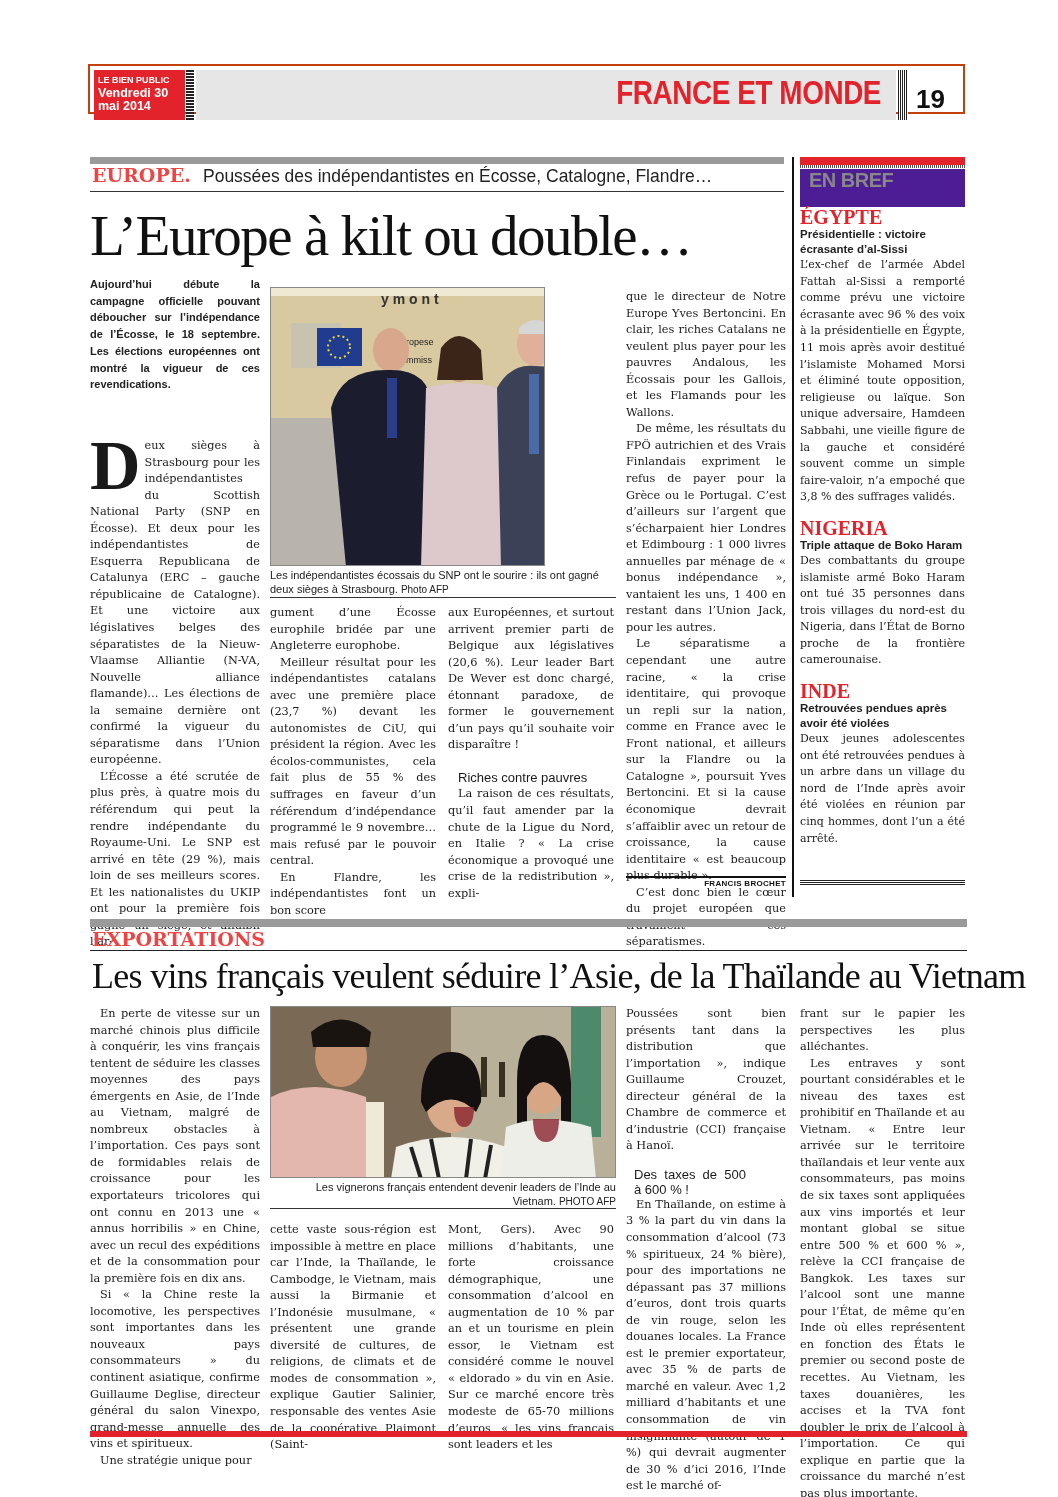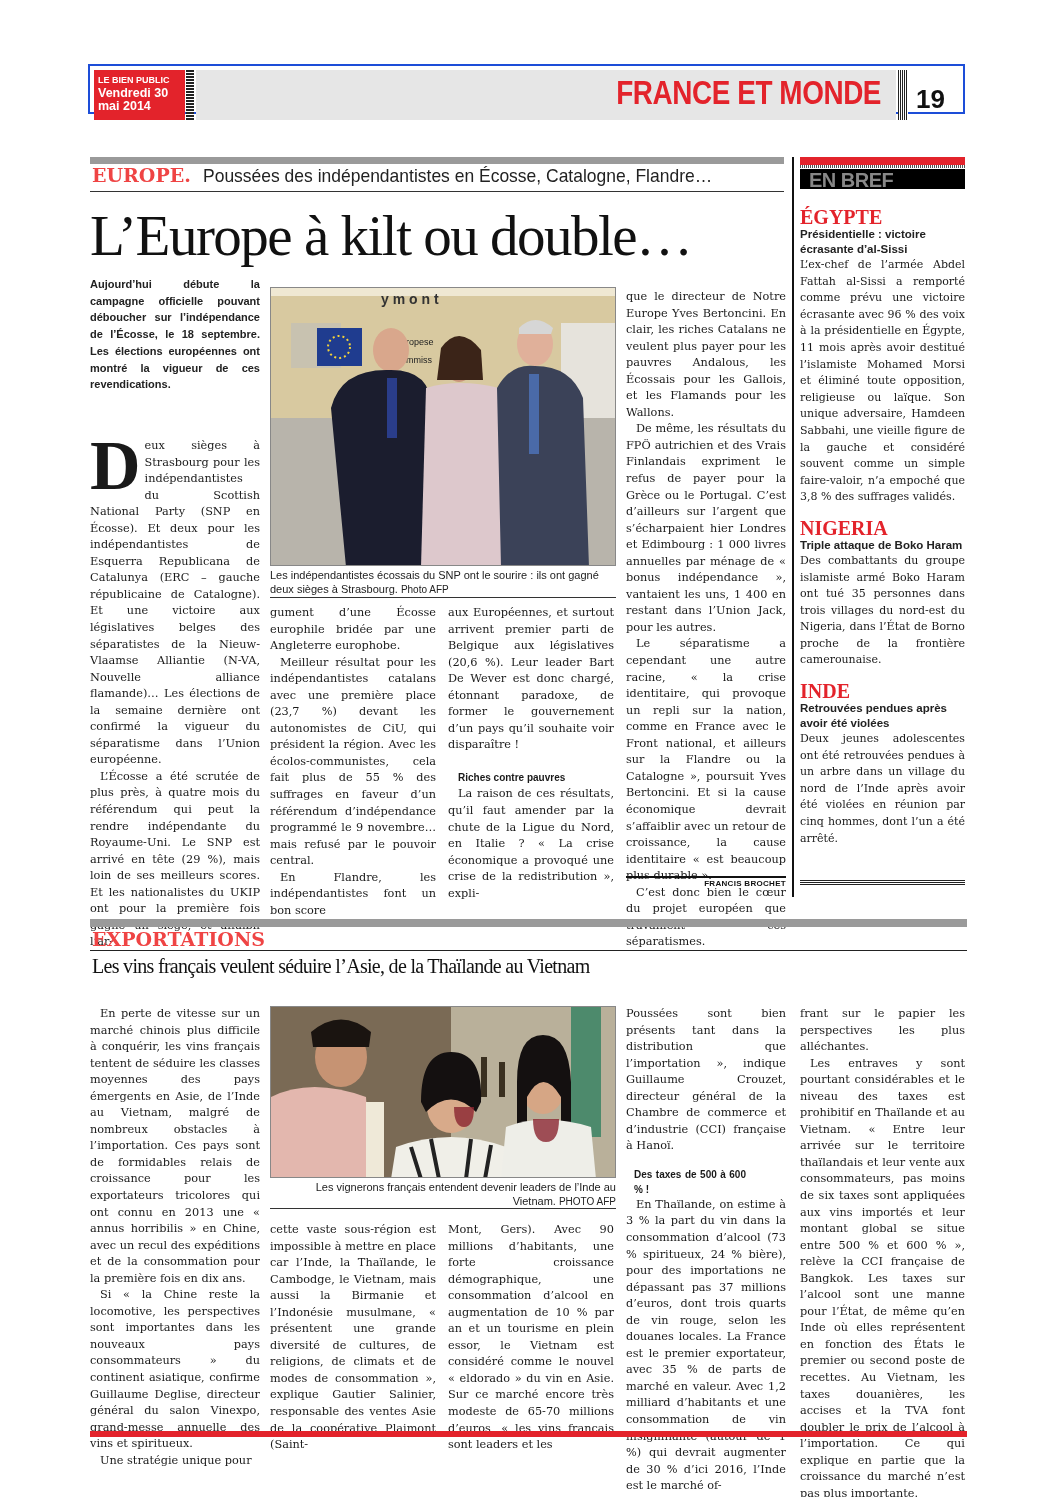--- a/index.html
+++ b/index.html
@@ -2,21 +2,21 @@
 <html><head>
 <meta charset="utf-8">
 <style>
   * { box-sizing: border-box; margin: 0; padding: 0; }
   html, body { width: 1058px; height: 1497px; background: #ffffff; overflow: hidden; }
   body { position: relative; font-family: "DejaVu Serif", serif; color: #111; }
 
   .abs { position: absolute; }
 
   
-  .masthead { left: 88px; top: 64px; width: 877px; height: 50px; border: 2px solid #1d4ed8; background: #fff; }
+  .masthead { left: 88px; top: 64px; width: 877px; height: 50px; border: 2px solid #c2410c; background: #fff; }
   .mast-red { position: absolute; left: 4px; top: 4px; width: 91px; height: 50px; background: #e3232b; color: #fff;
     font-family: "Liberation Sans", sans-serif; font-weight: bold; line-height: 13px; padding: 4px 0 0 4px; }
   .mast-red .paper { font-size: 9px; display: block; }
   .mast-red .date { font-size: 12.5px; display: block; }
   .mast-bars { position: absolute; left: 96px; top: 4px; width: 8px; height: 50px;
     background: repeating-linear-gradient(to bottom, #222 0 2px, #fff 2px 3px); }
   .mast-grey { position: absolute; left: 106px; top: 4px; width: 700px; height: 50px; background: #e6e6e6; }
   .mast-title { position: absolute; right: 82px; top: 7px; color: #e3232b; font-family: "Liberation Sans", sans-serif;
     font-weight: bold; font-size: 34px; letter-spacing: -0.5px; transform: scaleX(0.82); transform-origin: right center; }
   .mast-bars2 { position: absolute; left: 808px; top: 4px; width: 10px; height: 50px;
@@ -29,49 +29,49 @@
 
   .eur-topbar { left: 90px; top: 157px; width: 694px; }
   .eur-kicker { left: 92px; top: 164px; font-size: 19px; }
   .eur-kicker-sub { left: 203px; top: 165px; font-size: 19px; font-family: "Liberation Sans", sans-serif; color: #222; transform: scaleX(0.92); transform-origin: left; white-space: nowrap; }
   .eur-underline { left: 90px; top: 191px; width: 694px; height: 1px; background: #333; }
 
   .vrule { left: 792px; top: 157px; width: 2px; height: 740px; background: #111; }
 
   .bref-red { left: 800px; top: 157px; width: 165px; height: 8px; background: #e3232b; }
   .bref-dots { left: 800px; top: 165px; width: 165px; height: 3px; background: repeating-linear-gradient(to right, #555 0 1px, #fff 1px 2px); }
-  .bref-label { left: 800px; top: 169px; width: 165px; height: 20px; background: #000000; color: #888; font-family: "Liberation Sans", sans-serif; font-weight: bold; font-size: 20px; padding-left: 9px; line-height: 22px; letter-spacing: -0.5px; }
+  .bref-label { left: 800px; top: 169px; width: 165px; height: 38px; background: #4c1d95; color: #888; font-family: "Liberation Sans", sans-serif; font-weight: bold; font-size: 20px; padding-left: 9px; line-height: 22px; letter-spacing: -0.5px; }
 
   .headline { left: 90px; top: 203px; font-family: "Liberation Serif", serif; font-size: 57px; letter-spacing: -1.5px; white-space: nowrap; }
 
   .col { font-family: "DejaVu Serif", serif; font-size: 11.3px; line-height: 16.55px; text-align: justify; color: #1a1a1a; }
   .col p { text-indent: 10px; }
   .col p.noind { text-indent: 0; }
   .chapo { left: 90px; top: 276px; width: 170px; font-family: Liberation Sans, sans-serif; font-weight: bold; font-size: 11px; line-height: 16.7px; text-align: justify; color: #222; }
 
   .dropcap { float: left; font-family: "Liberation Serif", serif; font-weight: bold; font-size: 70px; line-height: 52px; margin: 2px 4px 0 0; }
 
-  .photo1 { left: 270px; top: 287px; width: 346px; height: 279px; border: 1px solid #888; overflow: hidden; }
+  .photo1 { left: 270px; top: 287px; width: 275px; height: 279px; border: 1px solid #888; overflow: hidden; }
   .caption { font-family: "Liberation Sans", sans-serif; font-size: 11px; line-height: 13.5px; color: #222; }
   .caption .credit { font-size: 10px; }
   .cap-rule { height: 1px; background: #333; }
 
-  .subhead { font-family: "Liberation Sans", sans-serif; font-weight: bold; font-size: 10px; }
+  .subhead { font-family: "Liberation Sans", sans-serif; font-weight: normal; font-size: 13px; }
   .signature { font-family: "Liberation Sans", sans-serif; font-weight: bold; font-size: 8px; text-align: right; letter-spacing: 0.3px; }
 
   .brief-country { font-family: "Liberation Serif", serif; font-weight: bold; color: #e3232b; font-size: 20px; line-height: 20px; }
   .brief-title { font-family: "Liberation Sans", sans-serif; font-weight: bold; font-size: 11.5px; line-height: 15px; color: #222; }
   .brief-body { font-family: "DejaVu Serif", serif; font-size: 11px; line-height: 16.6px; text-align: justify; color: #1a1a1a; }
   .bref-endrule { left: 800px; top: 880px; width: 165px; height: 6px; background: repeating-linear-gradient(to bottom, #222 0 1px, #fff 1px 2px); }
 
   
   .exp-topbar { left: 90px; top: 919px; width: 877px; height: 8px; background: #9a9a9a; }
   .exp-kicker { left: 92px; top: 928px; font-size: 19px; }
   .exp-rule { left: 90px; top: 950px; width: 877px; height: 1px; background: #222; }
-  .exp-headline { left: 92px; top: 955px; font-family: "Liberation Serif", serif; font-size: 20px; letter-spacing: -0.7px; white-space: nowrap; }
+  .exp-headline { left: 92px; top: 955px; font-family: "Liberation Serif", serif; font-size: 36px; letter-spacing: -0.7px; white-space: nowrap; }
 
   .photo2 { left: 270px; top: 1006px; width: 346px; height: 172px; border: 1px solid #888; overflow: hidden; }
 
   .footer-bar { left: 90px; top: 1431px; width: 877px; height: 6px; background: #e3232b; }
 </style>
 </head>
 <body>
 
 <div class="abs masthead">
   <div class="mast-red">

